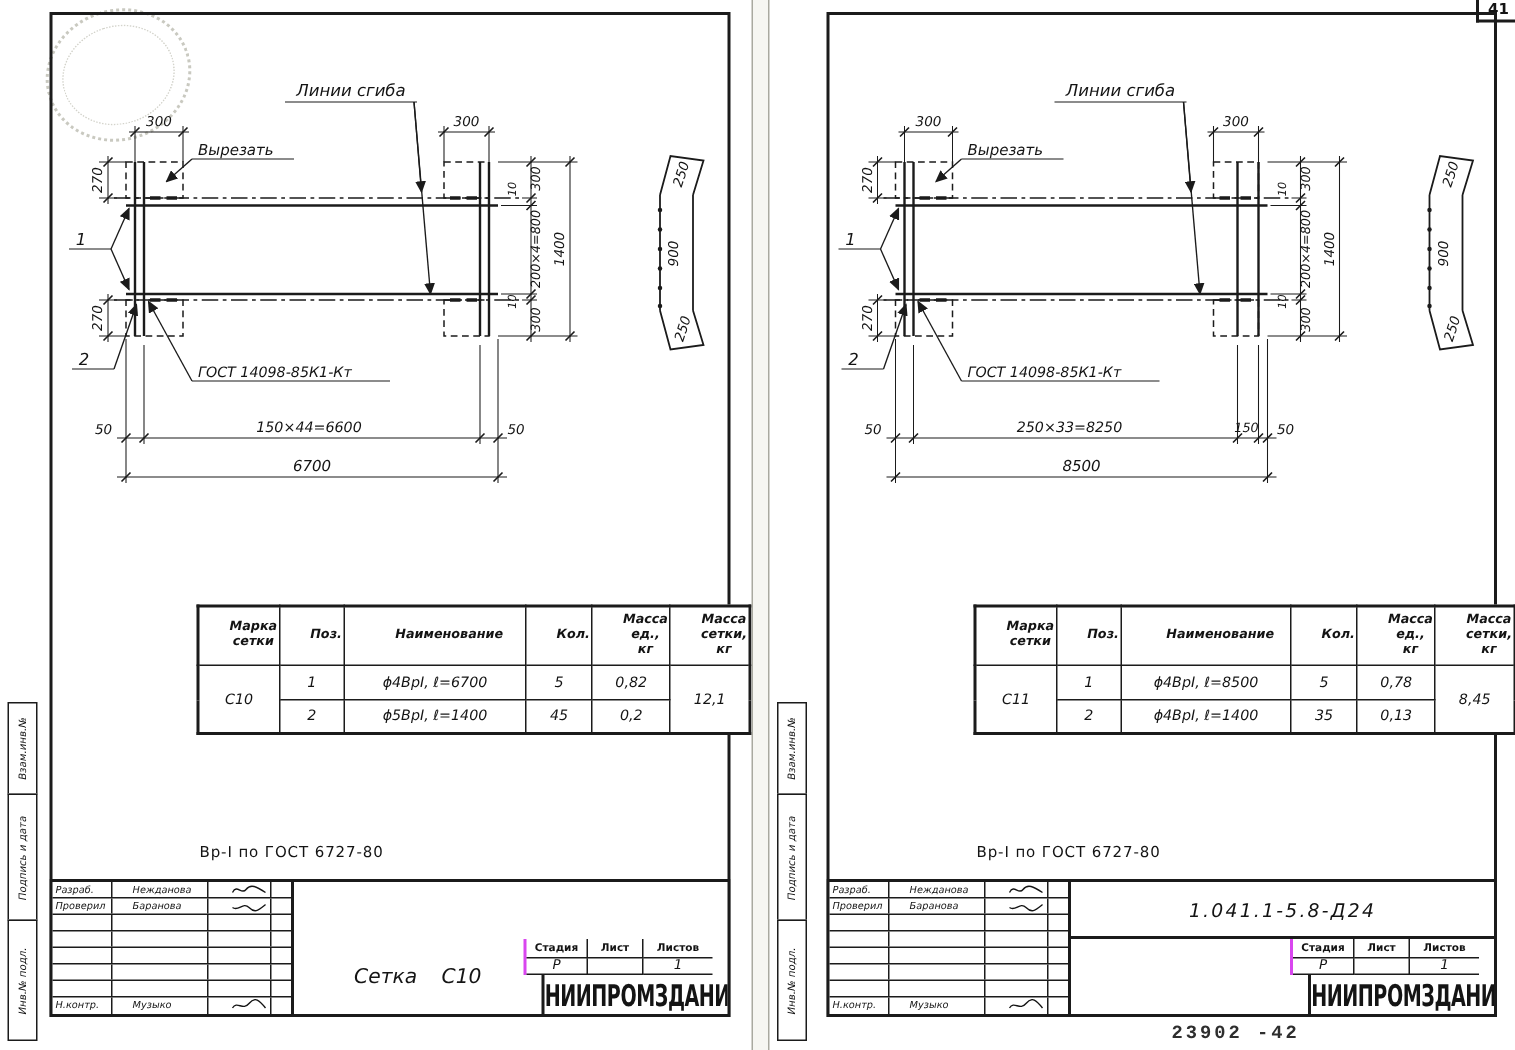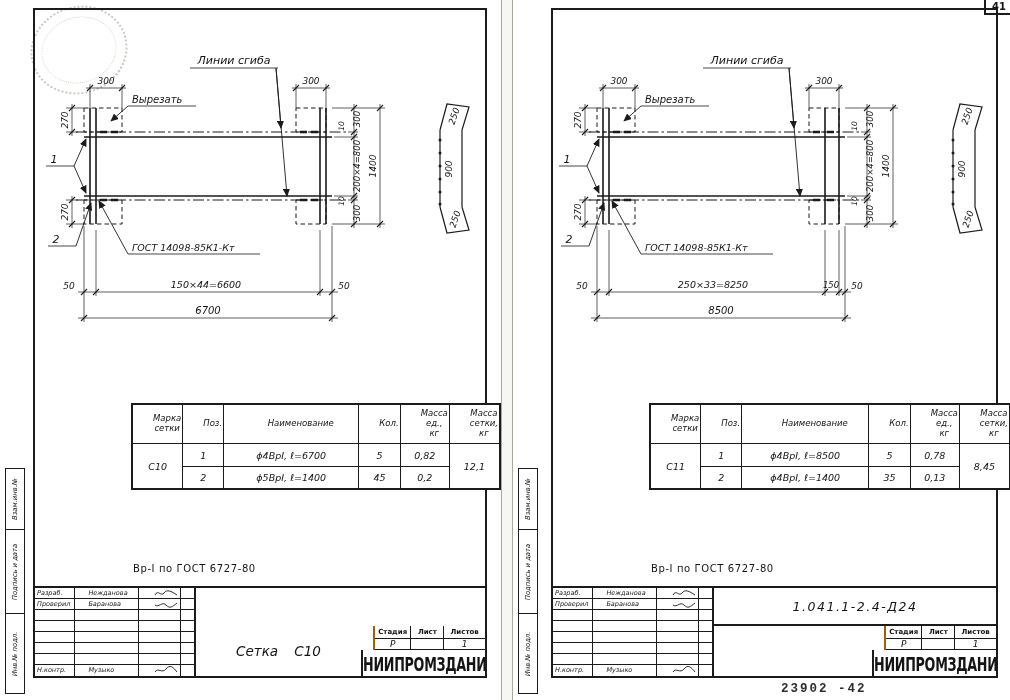--- a/index.html
+++ b/index.html
@@ -12,21 +12,21 @@
   #sheetL .frame{left:33px;top:8px;width:454px;height:670px;}
   #sheetR .frame{left:38px;top:8px;width:447px;height:670px;}
   .drawing{position:absolute;left:0;top:0;}
   .drawing text{font-family:"DejaVu Sans",sans-serif;font-style:italic;fill:#141414;}
   
   .spec{position:absolute;border-collapse:collapse;background:#fff;font-style:italic;
         table-layout:fixed;}
   .spec th,.spec td{border:1px solid #1b1b1b;text-align:center;vertical-align:middle;
         padding:0 1px;overflow:hidden;}
   .spec{border:2px solid #1b1b1b;}
-  .spec th{font-size:8.5px;line-height:1.15;font-weight:normal;height:38px;padding-left:20px;}
+  .spec th{font-size:8.5px;line-height:1.15;font-weight:bold;height:38px;padding-left:20px;}
   .spec td{font-size:9.5px;}
   .r1 td{height:22px;} .r2 td{height:21px;}
   #sheetL .spec{left:131px;top:403px;}
   #sheetR .spec{left:136px;top:403px;}
   .note{position:absolute;font-size:10px;letter-spacing:.6px;color:#141414;margin-top:48px;}
   #sheetL .note{left:133px;top:515px;}
   #sheetR .note{left:138px;top:515px;}
   
   .tb{position:absolute;left:-2px;right:-2px;bottom:-2px;height:92px;
       border:2px solid #1b1b1b;background:#fff;box-sizing:border-box;}
@@ -34,21 +34,21 @@
   .tb-row{height:11px;border-bottom:1px solid #1b1b1b;display:flex;box-sizing:border-box;gap:11px;}
   .tb-row:last-child{border-bottom:none;justify-content:space-between;}
   .tb-row .cell{border-right:1px solid #1b1b1b;box-sizing:border-box;font-style:italic;
       font-size:6.5px;line-height:10px;padding-left:2px;white-space:nowrap;overflow:hidden;}
   .c-role{width:42px;} .c-name{width:55px;} .c-sig{width:32px;} .c-date{flex:1;border-right:none !important;}
   .tb-doc{position:absolute;left:161px;right:0;top:0;height:38px;border-bottom:2px solid #1b1b1b;
       box-sizing:border-box;display:flex;align-items:center;justify-content:center;
       font-style:italic;font-size:12.5px;letter-spacing:1.5px;}
   .tb-title{position:absolute;left:161px;right:124px;top:38px;bottom:0;display:flex;
       align-items:center;justify-content:center;font-style:italic;font-size:13.5px;word-spacing:12px;}
-  .tb-stage{position:absolute;right:0;width:112px;top:38px;height:24px;border-left:2px solid #a16207;box-sizing:border-box;}
+  .tb-stage{position:absolute;right:0;width:136px;top:38px;height:24px;border-left:2px solid #d946ef;box-sizing:border-box;}
   .st-row{display:flex;}
   .st-h{height:13px;} .st-v{height:11px;}
   .st-h .scell{font-weight:bold;font-size:7px;line-height:12px;border-right:1.5px solid #1b1b1b;
       border-bottom:1.5px solid #1b1b1b;text-align:center;box-sizing:border-box;}
   .st-v .scell{font-style:italic;font-size:9px;line-height:10px;border-right:1px solid #1b1b1b;
       border-bottom:1px solid #1b1b1b;text-align:center;box-sizing:border-box;}
   .scell:last-child{border-right:none !important;}
   .s1{width:41px;} .s2{width:37px;} .s3{width:46px;}
   .tb-org{position:absolute;right:0;width:124px;bottom:0;height:26px;border-left:2px solid #1b1b1b;
       box-sizing:border-box;display:flex;align-items:center;justify-content:center;overflow:hidden;}
@@ -345,21 +345,21 @@
           <div class="cell c-role">Н.контр.</div>
           <div class="cell c-name">Музыко</div>
           <div class="cell c-sig">
               <svg class="sig-squiggle" width="24" height="9" viewBox="0 0 24 9">
                 <path d="M1 6 C4 1,8 8,12 3 S19 1,23 6" fill="none" stroke="#141414" stroke-width="0.9"></path>
               </svg>
             </div>
           <div class="cell c-date"></div>
         </div>
       </div>
-      <div class="tb-doc">1.041.1-2.4-Д24</div>
+      <div class="tb-doc">1.041.1-5.8-Д24</div>
       <div class="tb-stage">
         <div class="st-row st-h">
           <div class="scell s1">Стадия</div>
           <div class="scell s2">Лист</div>
           <div class="scell s3">Листов</div>
         </div>
         <div class="st-row st-v">
           <div class="scell s1">Р</div>
           <div class="scell s2"></div>
           <div class="scell s3">1</div>

